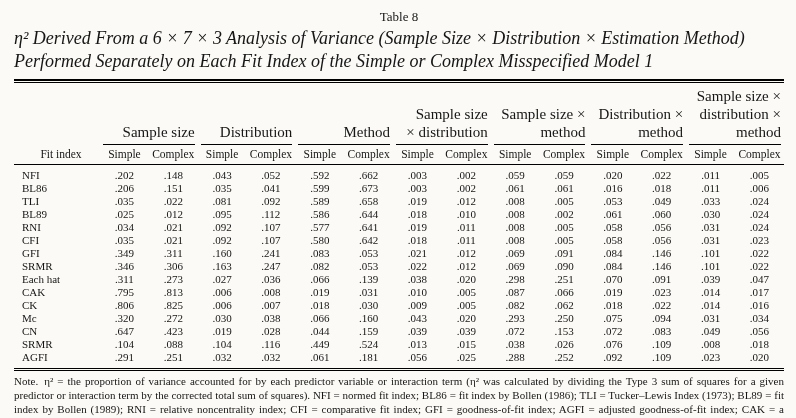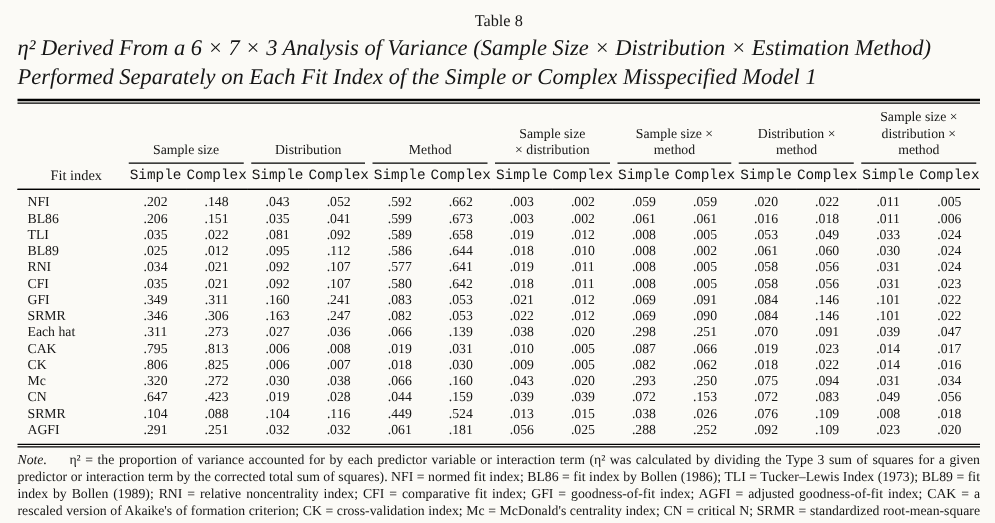--- a/index.html
+++ b/index.html
@@ -28,39 +28,38 @@
   table.eta {
     width: 100%;
     border-collapse: collapse;
     table-layout: fixed;
   }
   col.c-fit { width: 86px; }
   thead th { font-weight: normal; }
   .group-row th { vertical-align: bottom; padding: 5px 3px 0 3px; }
   .grp {
     white-space: pre-line;
-    text-align: center;
-    font-size: 11px;
+    text-align: right;
+    font-size: 15px;
     line-height: 1.18;
     border-bottom: 1px solid #000;
     padding-bottom: 3px;
   }
   th.fit-h {
     text-align: center;
     vertical-align: bottom;
     font-size: 11.5px;
     padding: 0 0 4px 8px;
     border-bottom: 1px solid #000;
   }
   .sub-row th {
     text-align: center;
     font-size: 11.5px;
     padding: 3px 0 4px 0;
     border-bottom: 1px solid #000;
-    font-family: Liberation Mono, monospace;
   }
   tbody td {
     text-align: center;
     font-size: 11px;
     line-height: 13px;
     padding: 0;
   }
   tbody td.fit { text-align: left; padding-left: 8px; margin-top: 40px; }
   tbody tr:first-child td { padding-top: 4px; }
   tbody tr:last-child td { padding-bottom: 4px; }
@@ -68,21 +67,21 @@
     height: 3px;
     border-top: 1px solid #000;
     border-bottom: 1px solid #000;
   }
   .note {
     margin-top: 4px;
     font-size: 11px;
     line-height: 13.6px;
     text-align: justify;
   }
-  .note-label { font-style: italic; margin-right: 18px; }
+  .note-label { margin-right: 6px; }
 </style>
 </head>
 <body>
 
 <div class="page">
 
   <div class="table-number">Table 8</div>
 
   <div class="caption">η² Derived From a 6 × 7 × 3 Analysis of Variance (Sample Size × Distribution × Estimation Method) Performed Separately on Each Fit Index of the Simple or Complex Misspecified Model 1</div>
 

